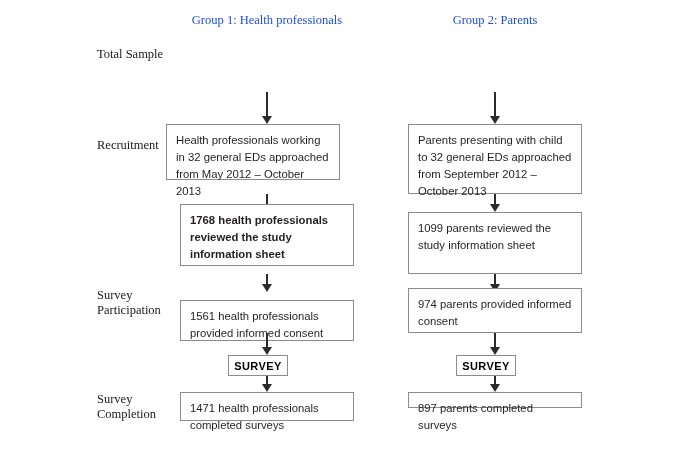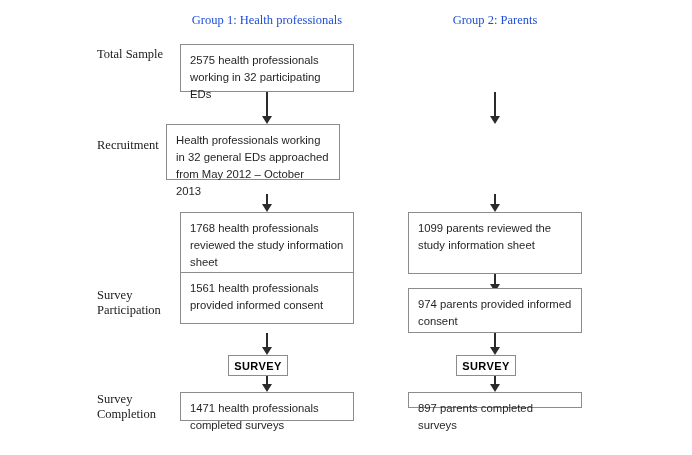--- a/index.html
+++ b/index.html
@@ -107,42 +107,41 @@
   <div class="stage-label" style="top:288px;">
     <div>Survey</div>
     <div>Participation</div>
   </div>
 
   <div class="stage-label" style="top:392px;">
     <div>Survey</div>
     <div>Completion</div>
   </div>
 
-  <div class="flow-box" style="left:180px; top:44px; width:174px; height:48px;">2575 health professionals working in 32 participating EDs</div>
 
   <div class="connector" style="left:257px; top:92px; width:20px; height:32px;">
     <div class="shaft" style="height:24px;"></div>
     <div class="head"></div>
   </div>
 
   <div class="flow-box" style="left:166px; top:124px; width:174px; height:56px;">Health professionals working in 32 general EDs approached from May 2012 – October 2013</div>
 
   <div class="connector" style="left:257px; top:194px; width:20px; height:18px;">
     <div class="shaft" style="height:10px;"></div>
     <div class="head"></div>
   </div>
 
-  <div class="flow-box" style="left:180px; top:212px; width:174px; height:62px;">1768 health professionals reviewed the study information sheet</div>
+  <div class="flow-box" style="left:180px; top:204px; width:174px; height:62px;font-weight:bold;">1768 health professionals reviewed the study information sheet</div>
 
   <div class="connector" style="left:257px; top:274px; width:20px; height:18px;">
     <div class="shaft" style="height:10px;"></div>
     <div class="head"></div>
   </div>
 
-  <div class="flow-box" style="left:180px; top:272px; width:174px; height:52px;">1561 health professionals provided informed consent</div>
+  <div class="flow-box" style="left:180px; top:300px; width:174px; height:41px;">1561 health professionals provided informed consent</div>
 
   <div class="connector" style="left:257px; top:333px; width:20px; height:22px;">
     <div class="shaft" style="height:14px;"></div>
     <div class="head"></div>
   </div>
 
   <div class="survey-box" style="left:228px; top:355px; width:60px; height:21px;">SURVEY</div>
 
   <div class="connector" style="left:257px; top:376px; width:20px; height:16px;">
     <div class="shaft" style="height:8px;"></div>
@@ -150,20 +149,21 @@
   </div>
 
   <div class="flow-box" style="left:180px; top:392px; width:174px; height:29px;">1471 health professionals completed surveys</div>
 
 
   <div class="connector" style="left:485px; top:92px; width:20px; height:32px;">
     <div class="shaft" style="height:24px;"></div>
     <div class="head"></div>
   </div>
 
+  <div class="flow-box" style="left:408px; top:124px; width:174px; height:70px;">Parents presenting with child to 32 general EDs approached from September 2012 – October 2013</div>
 
   <div class="connector" style="left:485px; top:194px; width:20px; height:18px;">
     <div class="shaft" style="height:10px;"></div>
     <div class="head"></div>
   </div>
 
   <div class="flow-box" style="left:408px; top:212px; width:174px; height:62px;">1099 parents reviewed the study information sheet</div>
 
   <div class="connector" style="left:485px; top:274px; width:20px; height:18px;">
     <div class="shaft" style="height:10px;"></div>

